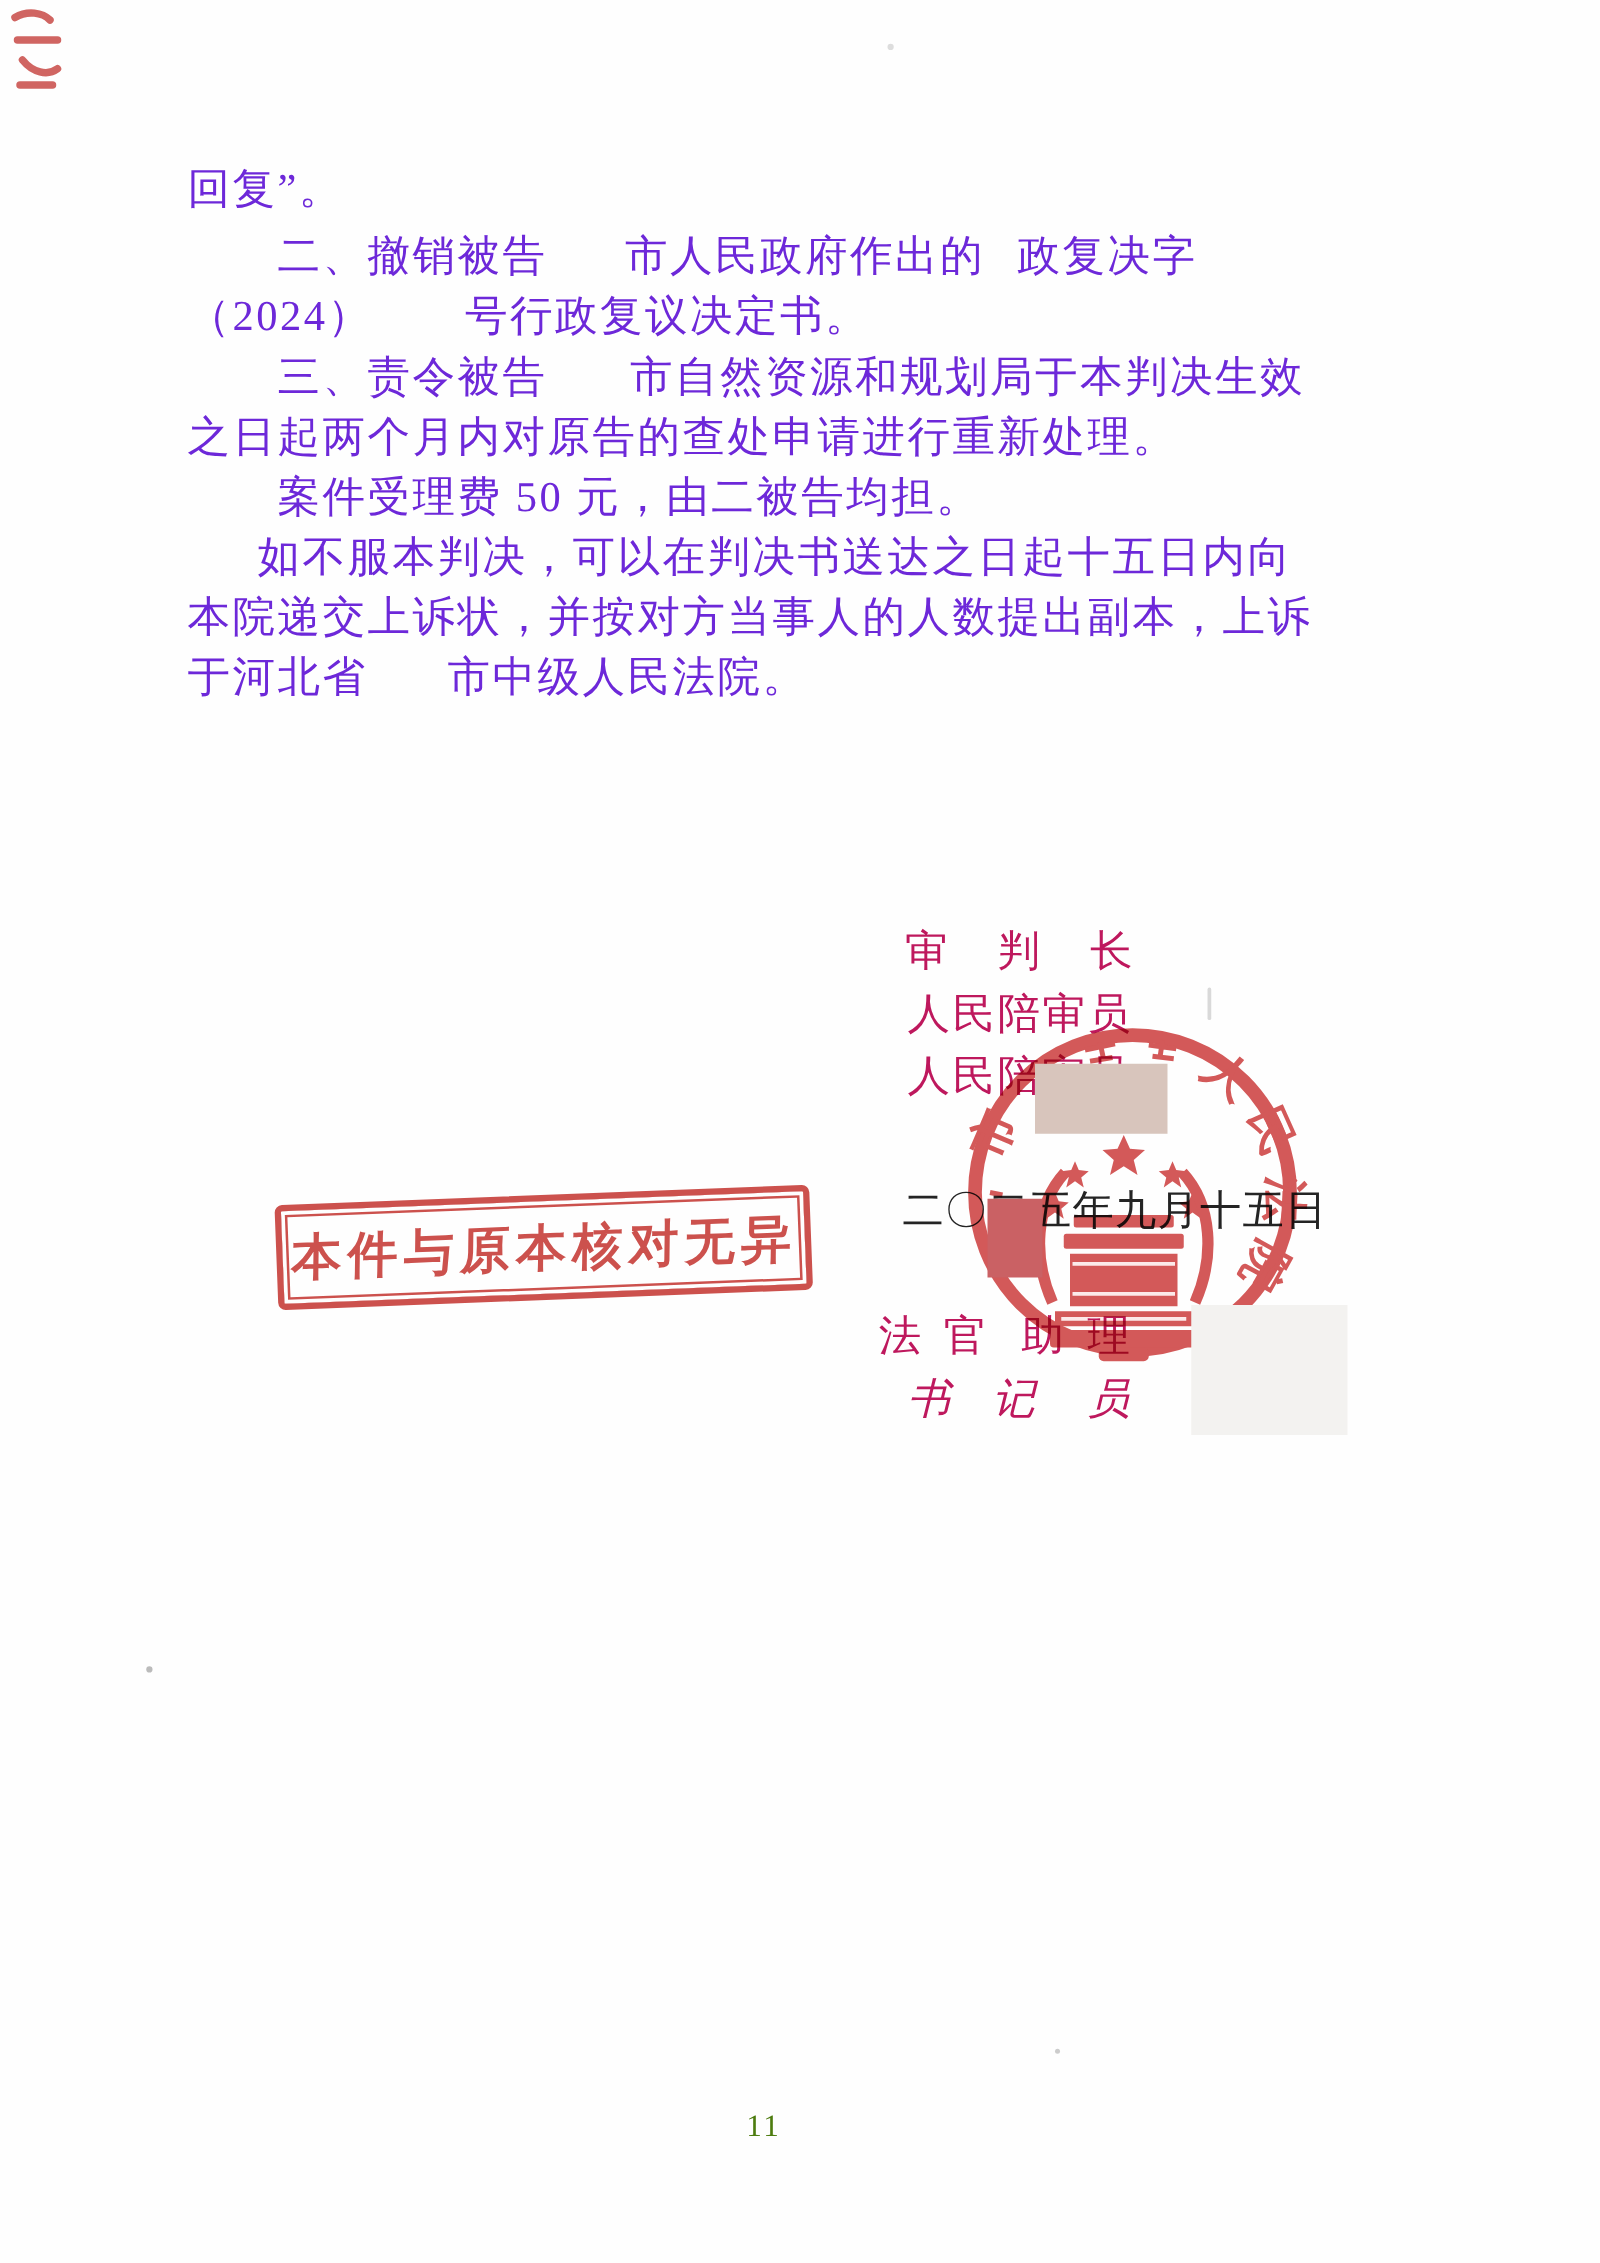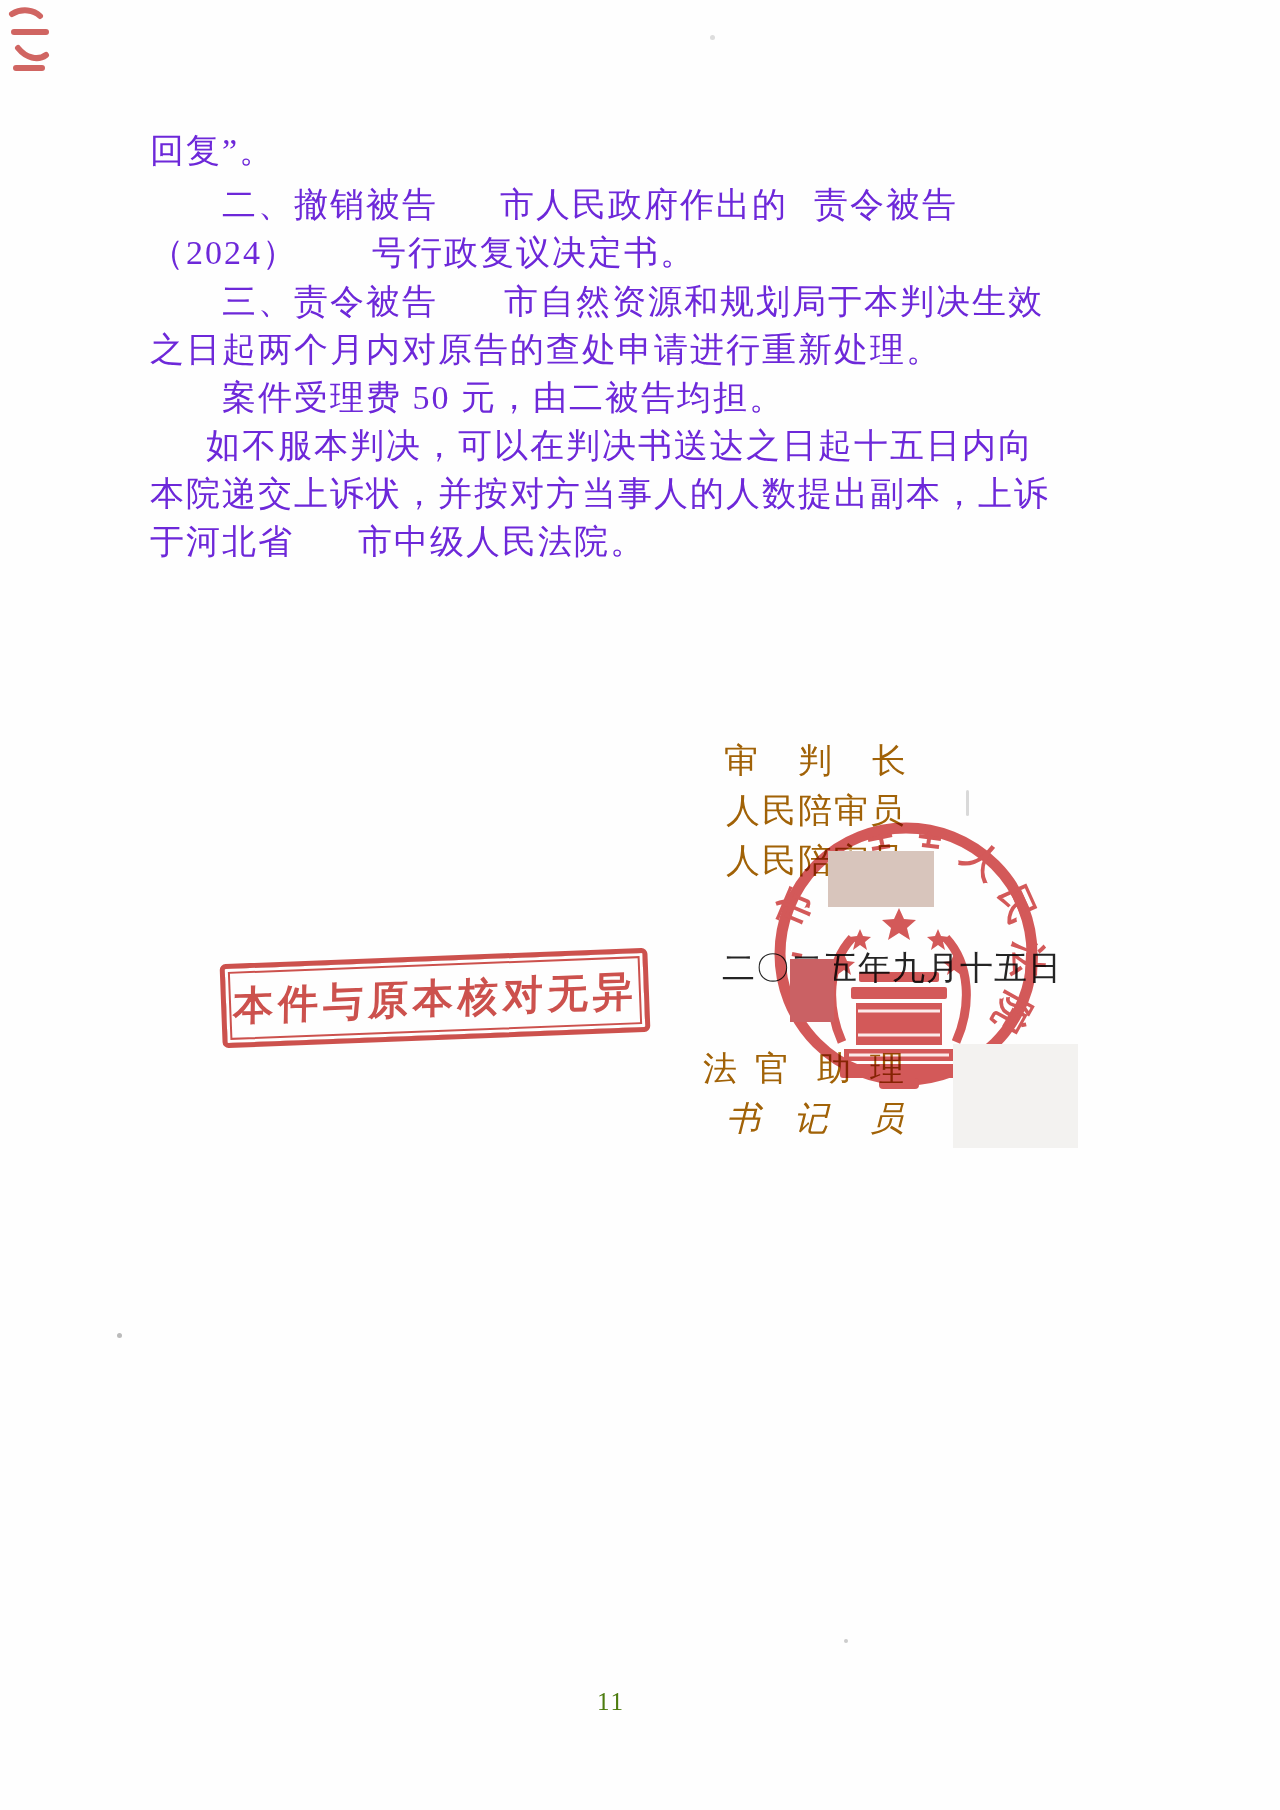--- a/index.html
+++ b/index.html
@@ -11,21 +11,21 @@
   
   .line{
     position:absolute;left:150px;white-space:nowrap;
     font-size:34px;letter-spacing:2px;color:#6d28d9;
     font-family:"Liberation Serif","DejaVu Serif",serif;
   }
   .line .seg{display:inline-block;vertical-align:top;}
   .line .gap{display:inline-block;vertical-align:top;}
   
   .sig{
-    position:absolute;white-space:nowrap;font-size:34px;color:#a16207;
+    position:absolute;white-space:nowrap;font-size:34px;color:#be185d;
     letter-spacing:2px;
   }
   .sig .seg{display:inline-block;vertical-align:top;}
   .sig .gap{display:inline-block;vertical-align:top;}
   .date-line{position:absolute;left:722px;top:946px;font-size:33px;letter-spacing:1px;color:#242424;white-space:nowrap;}
   
   .cert-stamp{
     position:absolute;left:221px;top:956px;width:418px;height:74px;
     border:5px solid #c8433f;border-radius:6px;
     transform:rotate(-2.2deg);
@@ -52,21 +52,21 @@
   .speck{position:absolute;border-radius:50%;}
   .corner-mark{position:absolute;left:4px;top:4px;opacity:.8;}
 </style>
 </head>
 <body>
 
 <div class="page">
 
   <div class="textblock">
     <div class="line" style="top:128px;left:150px;"><span class="seg">回复”。</span></div>
-    <div class="line" style="top:182px;left:222px;"><span class="seg">二、撤销被告</span><span class="gap" style="width: 62px;"></span><span class="seg">市人民政府作出的</span><span class="gap" style="width: 26px;"></span><span class="seg">责令被告</span></div>
+    <div class="line" style="top:182px;left:222px;"><span class="seg">二、撤销被告</span><span class="gap" style="width: 62px;"></span><span class="seg">市人民政府作出的</span><span class="gap" style="width: 26px;"></span><span class="seg">政复决字</span></div>
     <div class="line" style="top:230px;left:150px;"><span class="seg">（2024）</span><span class="gap" style="width: 74px;"></span><span class="seg">号行政复议决定书。</span></div>
     <div class="line" style="top:279px;left:222px;"><span class="seg">三、责令被告</span><span class="gap" style="width: 66px;"></span><span class="seg">市自然资源和规划局于本判决生效</span></div>
     <div class="line" style="top:327px;left:150px;"><span class="seg">之日起两个月内对原告的查处申请进行重新处理。</span></div>
     <div class="line" style="top:375px;left:222px;"><span class="seg">案件受理费 50 元，由二被告均担。</span></div>
     <div class="line" style="top:423px;left:206px;"><span class="seg">如不服本判决，可以在判决书送达之日起十五日内向</span></div>
     <div class="line" style="top:471px;left:150px;"><span class="seg">本院递交上诉状，并按对方当事人的人数提出副本，上诉</span></div>
     <div class="line" style="top:519px;left:150px;"><span class="seg">于河北省</span><span class="gap" style="width: 64px;"></span><span class="seg">市中级人民法院。</span></div>
   </div>
 
   <div class="sig" style="left:724px;top:738px;"><span class="seg">审</span><span class="gap" style="width: 38px;"></span><span class="seg">判</span><span class="gap" style="width: 38px;"></span><span class="seg">长</span></div>

